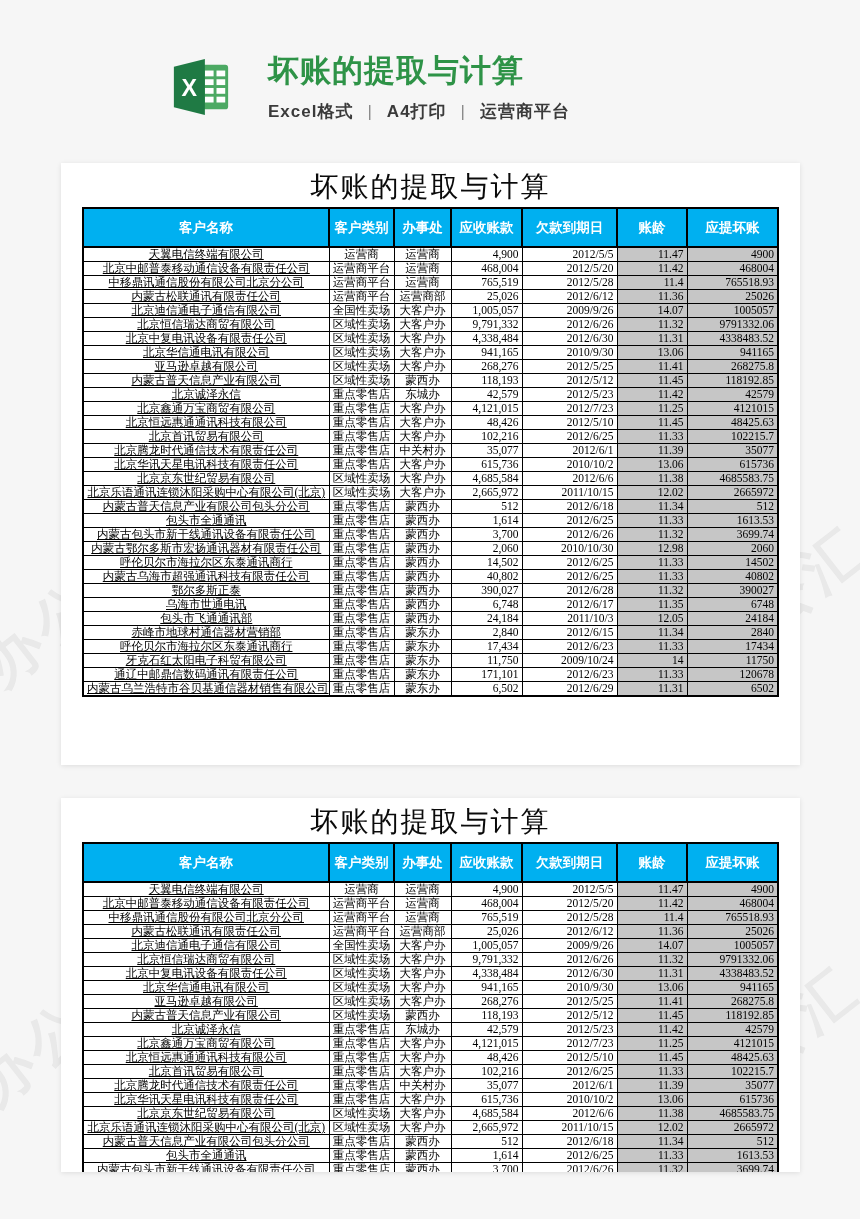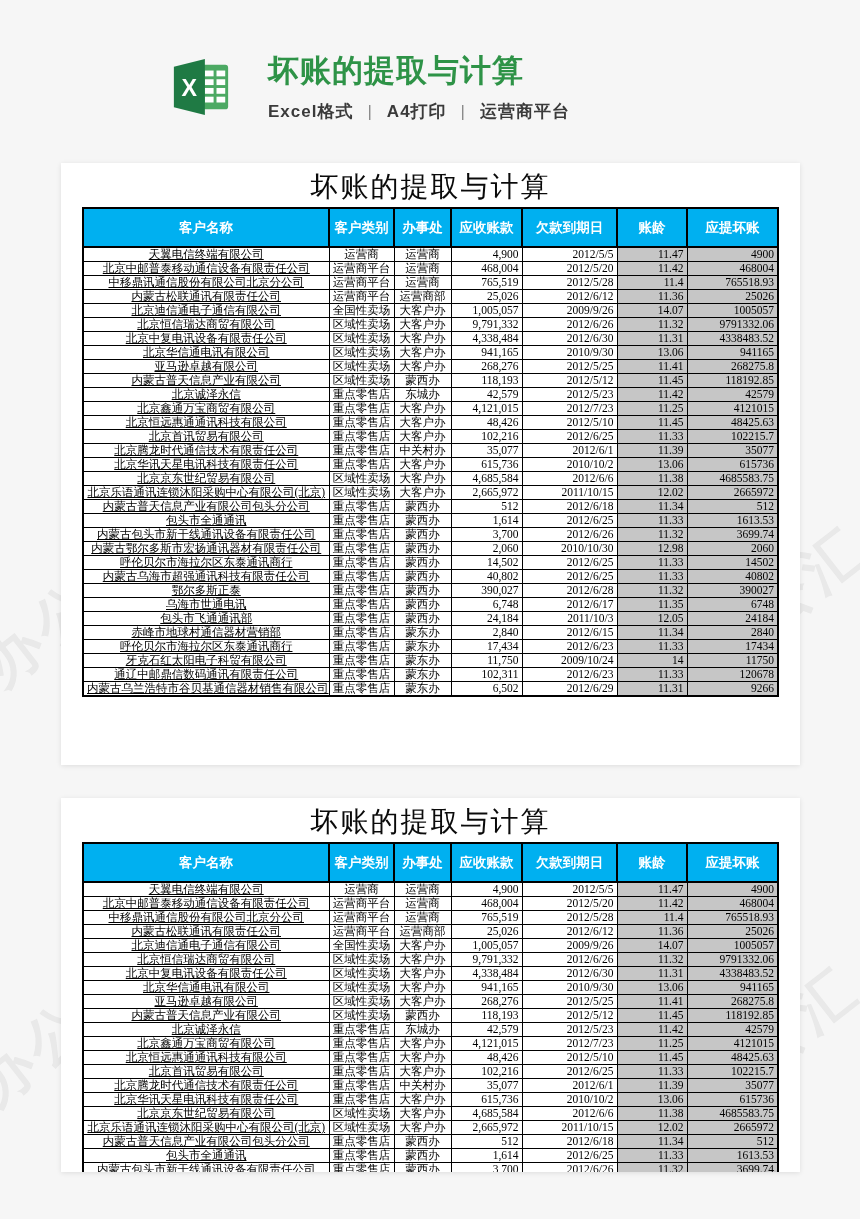--- a/index.html
+++ b/index.html
@@ -397,33 +397,33 @@
           <td>蒙东办</td>
           <td>11,750</td>
           <td>2009/10/24</td>
           <td>14</td>
           <td>11750</td>
         </tr>
         <tr>
           <td>通辽中邮鼎信数码通讯有限责任公司</td>
           <td>重点零售店</td>
           <td>蒙东办</td>
-          <td>102,311</td>
+          <td>171,101</td>
           <td>2012/6/23</td>
           <td>11.33</td>
           <td>120678</td>
         </tr>
         <tr>
           <td>内蒙古乌兰浩特市谷贝基通信器材销售有限公司</td>
           <td>重点零售店</td>
           <td>蒙东办</td>
           <td>6,502</td>
           <td>2012/6/29</td>
           <td>11.31</td>
-          <td>9266</td>
+          <td>6502</td>
         </tr>
       </tbody>
   </table>
 </div>
 
 <div class="card card-2">
   <div class="sheet-title">坏账的提取与计算</div>
   <table class="sheet">
     <colgroup>
         <col class="c0">

